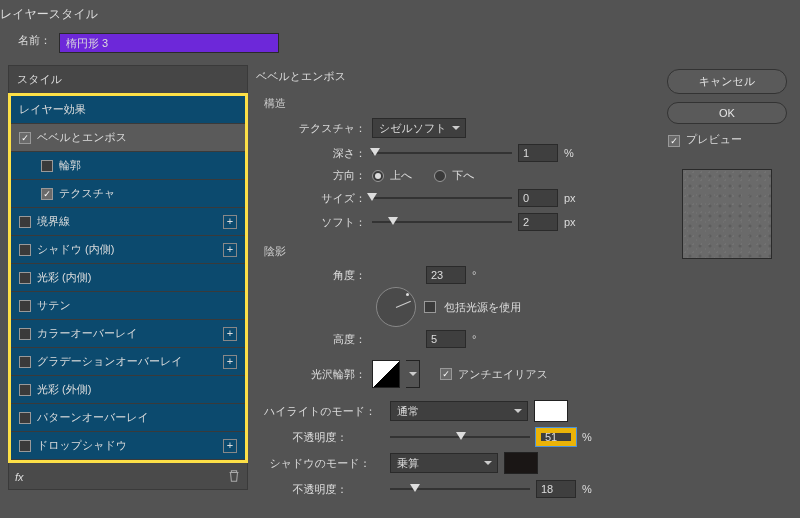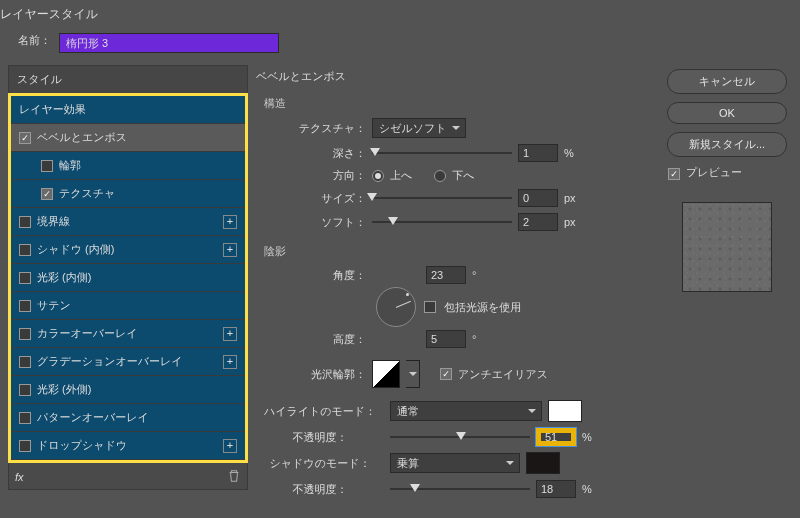--- a/index.html
+++ b/index.html
@@ -240,57 +240,56 @@
         <div class="gloss"></div>
         <div class="gloss-dd"></div>
         <span style="width:8px"></span>
         <span class="chk on"></span>
         <span>アンチエイリアス</span>
       </div>
 
     <div class="spacer"></div>
     <div class="row">
         <span class="lbl2">ハイライトのモード：</span>
-        <span class="sel" style="width:152px">
+        <span class="sel" style="width:138px">
           <span>通常</span>
         </span>
         <div class="swatch white"></div>
       </div>
     <div class="row">
         <span class="lbl2">不透明度：</span>
         <div class="slider">
           <div class="track"></div>
           <div class="thumb" style="left:51%"></div>
         </div>
         <input class="num hl" value="51" style="">
         <span class="unit">%</span>
       </div>
     <div class="row">
         <span class="lbl2">シャドウのモード：</span>
-        <span class="sel" style="width:130px">
+        <span class="sel" style="width:108px">
           <span>乗算</span>
         </span>
         <div class="swatch dark"></div>
       </div>
     <div class="row">
         <span class="lbl2">不透明度：</span>
         <div class="slider">
           <div class="track"></div>
           <div class="thumb" style="left:18%"></div>
         </div>
         <input class="num" value="18" style="">
         <span class="unit">%</span>
       </div>
 
   </div>
 
   <div class="right">
     <div class="btn">キャンセル</div>
     <div class="btn">OK</div>
-    <div class="btn">新規スタイル...</div>
     <div style="display:flex;align-items:flex-end;gap:6px;align-self:flex-start;margin-left:6px">
         <span class="chk on"></span>
         <span>プレビュー</span>
       </div>
     <div class="spacer"></div>
     <div class="preview-box"></div>
   </div>
 </div>
 
 </body></html>

